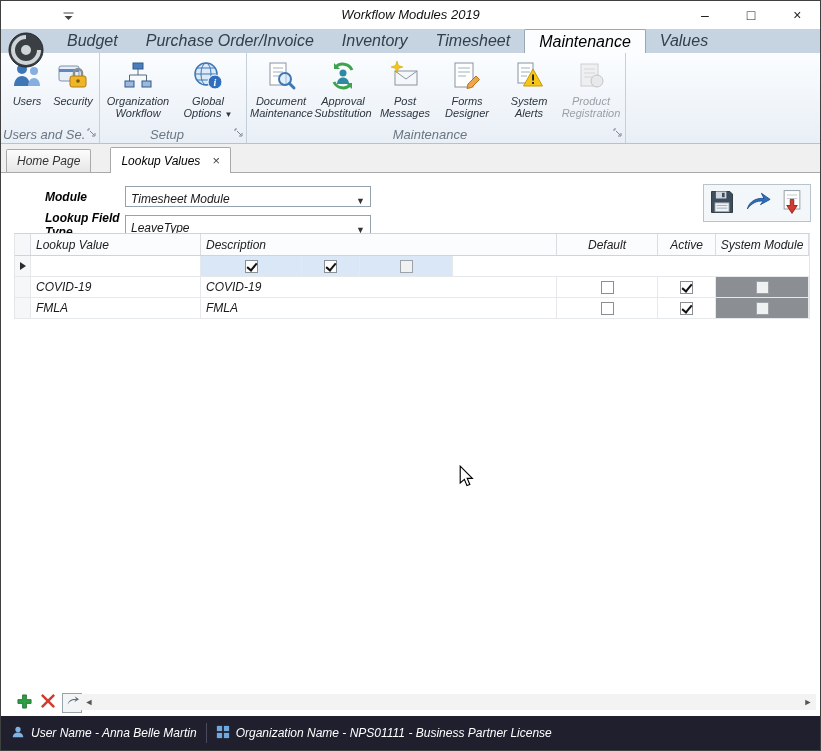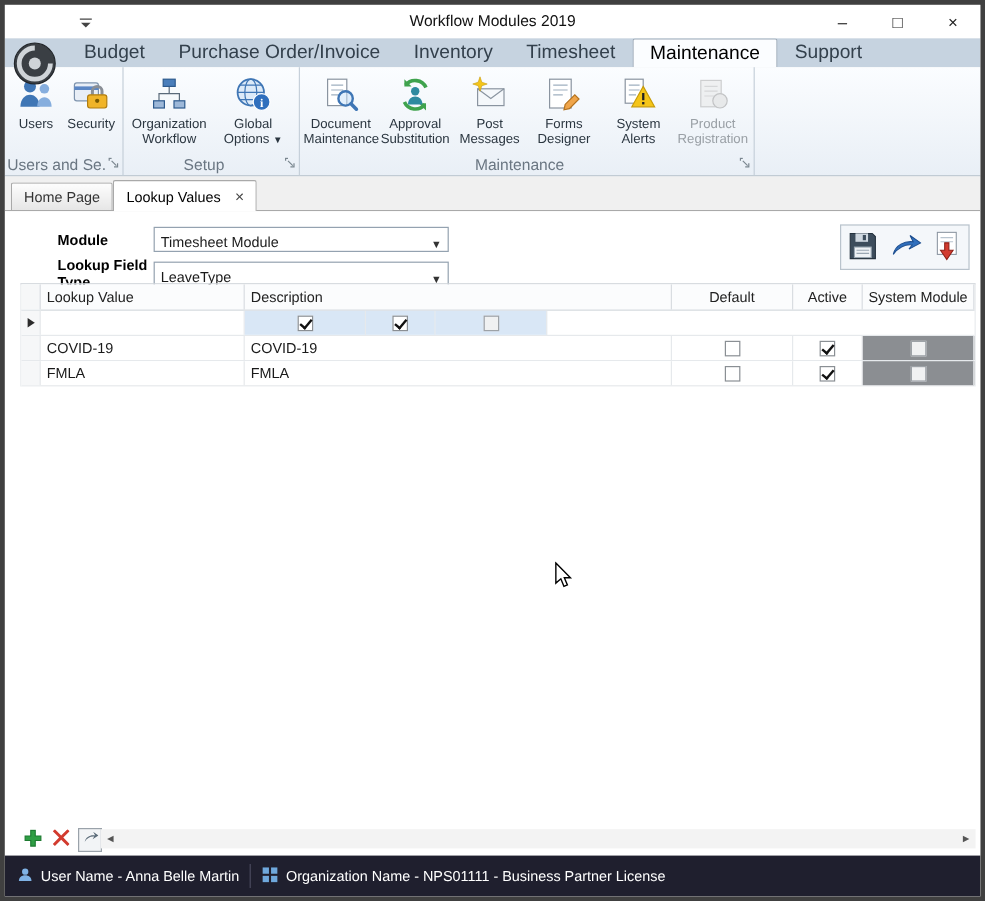--- a/index.html
+++ b/index.html
@@ -1,17 +1,17 @@
 <!DOCTYPE html>
 <html><head>
 <meta charset="utf-8">
 <style>
 *{margin:0;padding:0;box-sizing:border-box;}
 body{font-family:"Liberation Sans",sans-serif;font-size:12px;color:#1a1a1a;background:#fff;}
-.window{position:relative;width:821px;height:751px;overflow:hidden;background:#f0f0f0;border:4px solid #404040;}
+.window{position:relative;width:821px;height:751px;overflow:hidden;background:#f0f0f0;border:1px solid #404040;font-style:italic;}
 
 
 .titlebar{position:absolute;top:0;left:0;right:0;height:28px;background:#fff;}
 .qat{position:absolute;left:62px;top:9px;}
 .title{position:absolute;left:0;right:0;top:0;height:28px;line-height:28px;text-align:center;font-size:13px;color:#111;}
 .win-controls{position:absolute;right:0;top:0;display:flex;height:28px;}
 .win-btn{width:46px;height:28px;display:flex;align-items:center;justify-content:center;font-size:14px;color:#222;}
 
 
 .ribbon-tabs{position:absolute;top:28px;left:0;right:0;height:24px;background:#c6d3e0;display:flex;align-items:flex-end;padding-left:52px;}
@@ -26,21 +26,21 @@
 .launcher{position:absolute;bottom:3px;right:3px;}
 .ritem{height:72px;text-align:center;font-size:11px;line-height:12px;color:#2b3640;padding-top:3px;cursor:default;}
 .ritem .ic{height:36px;display:flex;align-items:center;justify-content:center;}
 .ritem .lbl{padding-top:1px;}
 .ritem.disabled{color:#9aa0a6;}
 .w46{width:46px;}.w70{width:70px;}.w62{width:62px;}
 .dd{font-size:8px;}
 
 
 .doc-tabs{position:absolute;top:143px;left:0;right:0;height:29px;background:#f0f0f0;border-bottom:1px solid #a9a9a9;display:flex;align-items:flex-end;padding-left:5px;}
-.dtab{height:23px;display:flex;align-items:center;padding:0 10px;border:1px solid #a9a9a9;border-bottom:none;background:linear-gradient(#fdfdfd,#e6e6e6);margin-right:0;font-size:12px;border-radius:2px 2px 0 0;position:relative;z-index:1;color:#333;}
+.dtab{height:23px;display:flex;align-items:center;padding:0 10px;border:1px solid #a9a9a9;border-bottom:none;background:linear-gradient(#fdfdfd,#e6e6e6);margin-right:19px;font-size:12px;border-radius:2px 2px 0 0;position:relative;z-index:1;color:#333;}
 .dtab.active{background:#fff;height:26px;margin-bottom:-1px;z-index:2;color:#000;}
 .dtab .close{margin-left:12px;color:#444;font-size:13px;line-height:13px;}
 
 
 .content{position:absolute;top:172px;left:0;right:0;bottom:34px;background:#fff;}
 .field-row{position:absolute;left:12px;display:flex;align-items:center;}
 .flabel{font-weight:bold;font-size:12px;width:112px;color:#000;padding-left:32px;}
 .combo{width:246px;height:21px;border:1px solid #94a2b0;background:#fff;display:flex;align-items:flex-end;justify-content:space-between;padding:0 2px 0 5px;font-size:12px;}
 .combo .arr{color:#333;font-size:9px;padding:0 3px;}
 .action-panel{position:absolute;right:9px;top:11px;border:1px solid #b9c3cc;background:#f4f7fa;display:flex;padding:2px;gap:3px;}
@@ -108,21 +108,21 @@
           <circle cx="19" cy="19" r="17" fill="#3a3f44" stroke="#23272b"></circle>
           <path d="M19 6a13 13 0 1 0 13 13" fill="none" stroke="#cfd4d8" stroke-width="4"></path>
           <circle cx="19" cy="19" r="5" fill="#cfd4d8"></circle>
         </svg>
     </span>
     <div class="rtab">Budget</div>
     <div class="rtab">Purchase Order/Invoice</div>
     <div class="rtab">Inventory</div>
     <div class="rtab">Timesheet</div>
     <div class="rtab active">Maintenance</div>
-    <div class="rtab">Support</div>
+    <div class="rtab">Values</div>
   </div>
 
   <div class="ribbon-body">
 
     <div class="rgroup">
       <div class="ritem w46">
         <div class="ic">
           <svg width="32" height="32" viewBox="0 0 32 32">
               <circle cx="11" cy="9" r="5" fill="#3f76b5"></circle>
               <path d="M3 26c0-6 3.6-10 8-10s8 4 8 10z" fill="#3f76b5"></path>

